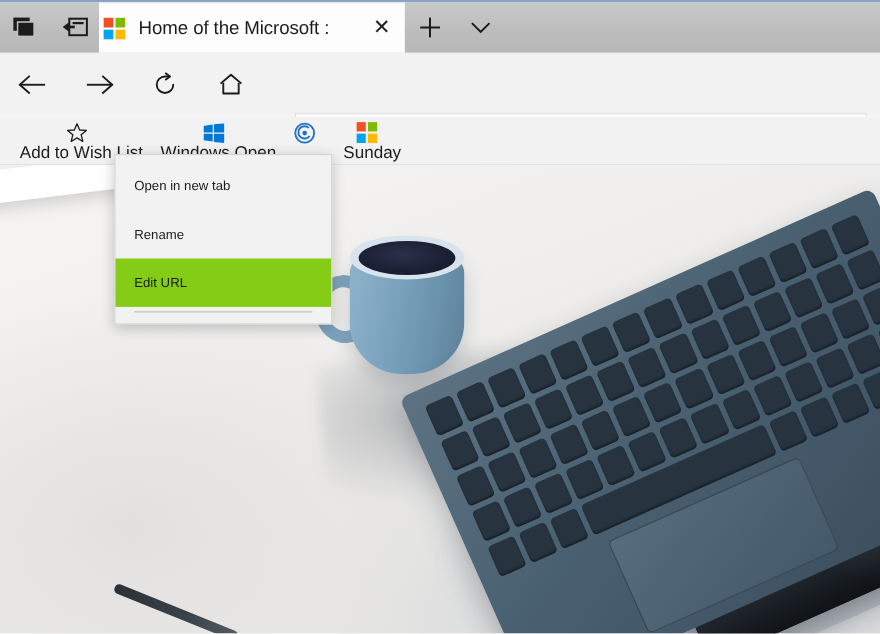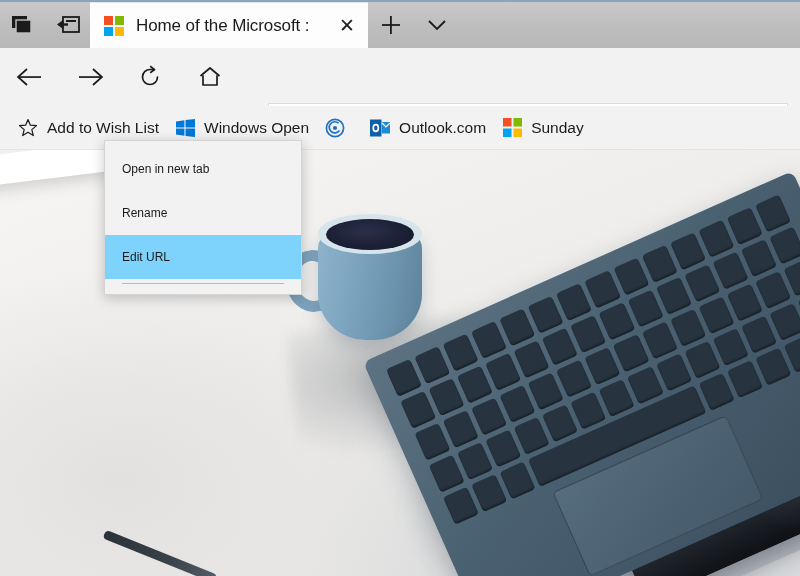--- a/index.html
+++ b/index.html
@@ -21,21 +21,21 @@
   .tb-btn {
     width: 45px; height: 46px;
     display: flex; align-items: center; justify-content: center;
     cursor: default;
   }
   .tab {
     position: relative;
     width: 278px; height: 46px;
     background: #fdfdfd;
     display: flex; align-items: center;
-    padding: 0 8px 0 14px;
+    padding: 0 8px 0 4px;
     border-top: 1px solid #e6e6e6;
   }
   .tab-favicon { width: 20px; height: 20px; flex: 0 0 20px; margin-right: 12px; }
   .tab-title {
     flex: 1 1 auto;
     font-size: 17px; color: #1b1b1b;
     white-space: nowrap; overflow: hidden;
     letter-spacing: -0.1px;
   }
   .tab-close {
@@ -77,20 +77,21 @@
     background: #f2f2f2;
     border-bottom: 1px solid #e3e3e3;
     display: flex; align-items: center;
     padding-left: 10px;
   }
   .fav-item {
     display: flex; align-items: center;
     height: 34px; padding: 0 8px;
     font-size: 15.5px; color: #1b1b1b;
     white-space: nowrap;
+    flex-direction: column;
   }
   .fav-ico {
     width: 20px; height: 20px; flex: 0 0 20px;
     margin-right: 9px;
     display: flex; align-items: center; justify-content: center;
   }
 
   
   .page {
     position: absolute; left: 0; top: 150px; width: 800px; height: 426px;
@@ -245,21 +246,21 @@
     padding: 6px 0 6px 0;
     z-index: 40;
   }
   .ctx-item {
     height: 44px;
     display: flex; align-items: center;
     padding-left: 17px;
     font-size: 12px; color: #1b1b1b;
     white-space: nowrap;
   }
-  .ctx-item.selected { background: #7dd3fc; }
+  .ctx-item.selected { background: #84cc16; }
   .ctx-sep { height: 1px; background: #b9b9b9; margin: 4px 17px 4px 17px; }
 </style>
 </head>
 <body>
 
 <div id="app">
 
   <div class="titlebar">
 
     <div class="tb-btn">
@@ -369,32 +370,20 @@
     <div class="fav-item">
       <span class="fav-ico">
         <svg width="20" height="20" viewBox="0 0 20 20">
           <circle cx="10" cy="10" r="8.6" fill="none" stroke="#1f72c4" stroke-width="1.7"></circle>
           <path d="M13.6 5.2 A5.6 5.6 0 1 0 14.4 12.6" fill="none" stroke="#1f72c4" stroke-width="1.7"></path>
           <circle cx="10" cy="10" r="2.1" fill="#1f72c4"></circle>
         </svg>
       </span>
     </div>
 
-    <div class="fav-item">
-      <span class="fav-ico">
-        <svg width="20" height="18" viewBox="0 0 20 18">
-          <rect x="0" y="0.5" width="11.5" height="17" fill="#0f5fa8"></rect>
-          <ellipse cx="5.8" cy="9" rx="3.4" ry="4.2" fill="#ffffff"></ellipse>
-          <ellipse cx="5.8" cy="9" rx="1.7" ry="2.4" fill="#0f5fa8"></ellipse>
-          <rect x="12" y="3" width="8" height="11.5" fill="#1d8ad4"></rect>
-          <path d="M12 4 L16 8 L20 4" fill="none" stroke="#ffffff" stroke-width="1.2"></path>
-        </svg>
-      </span>
-      <span>Outlook.com</span>
-    </div>
 
     <div class="fav-item">
       <span class="fav-ico">
         <svg width="19" height="19" viewBox="0 0 19 19">
           <rect x="0" y="0" width="8.5" height="8.5" fill="#f25022"></rect>
           <rect x="10.5" y="0" width="8.5" height="8.5" fill="#7fba00"></rect>
           <rect x="0" y="10.5" width="8.5" height="8.5" fill="#00a4ef"></rect>
           <rect x="10.5" y="10.5" width="8.5" height="8.5" fill="#ffb900"></rect>
         </svg>
       </span>

